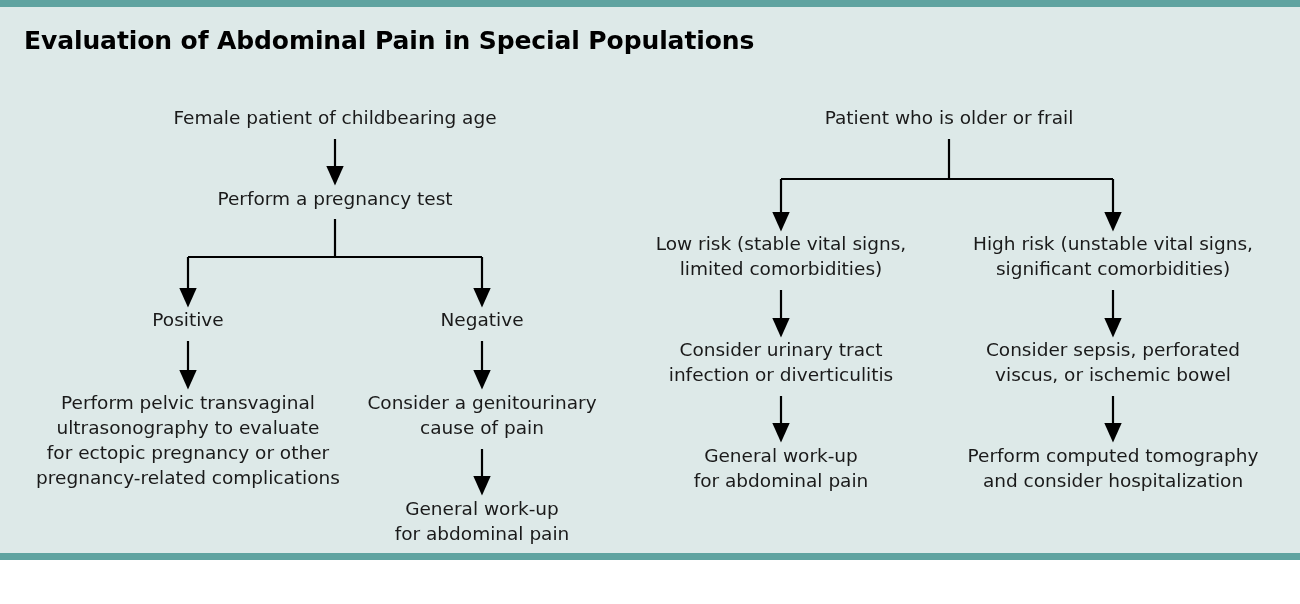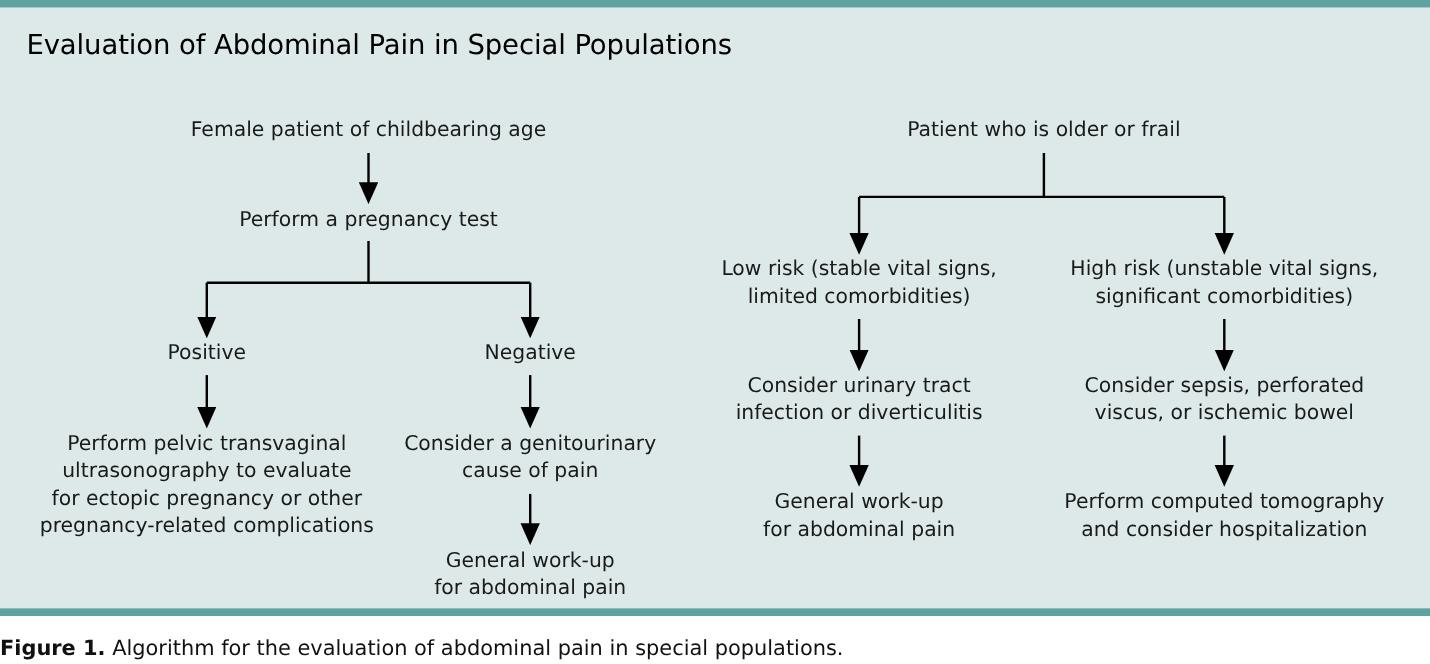--- a/index.html
+++ b/index.html
@@ -33,21 +33,21 @@
   .bottom-rule {
     position: absolute;
     left: 0; top: 553px;
     width: 1300px; height: 7px;
     background: #5fa3a0;
   }
   .fig-title {
     position: absolute;
     left: 24px; top: 26px;
     font-size: 25px;
-    font-weight: normal;
+    font-weight: bold;
     color: #000000;
     letter-spacing: -0.1px;
   }
   .caption {
     position: absolute;
     left: 0px; top: 578px;
     width: 1300px;
     font-size: 19px;
     color: #111111;
   }
@@ -168,18 +168,14 @@
     <g class="node">
       <text x="781" y="455" text-anchor="middle">General work-up</text>
       <text x="781" y="480" text-anchor="middle">for abdominal pain</text>
     </g>
     <g class="node">
       <text x="1113" y="455" text-anchor="middle">Perform computed tomography</text>
       <text x="1113" y="480" text-anchor="middle">and consider hospitalization</text>
     </g>
   </svg>
 
-  <div class="caption">
-    <span class="cap-label">Figure 1.</span>
-    <span>Algorithm for the evaluation of abdominal pain in special populations.</span>
-  </div>
 
 </div>
 
 </body></html>

